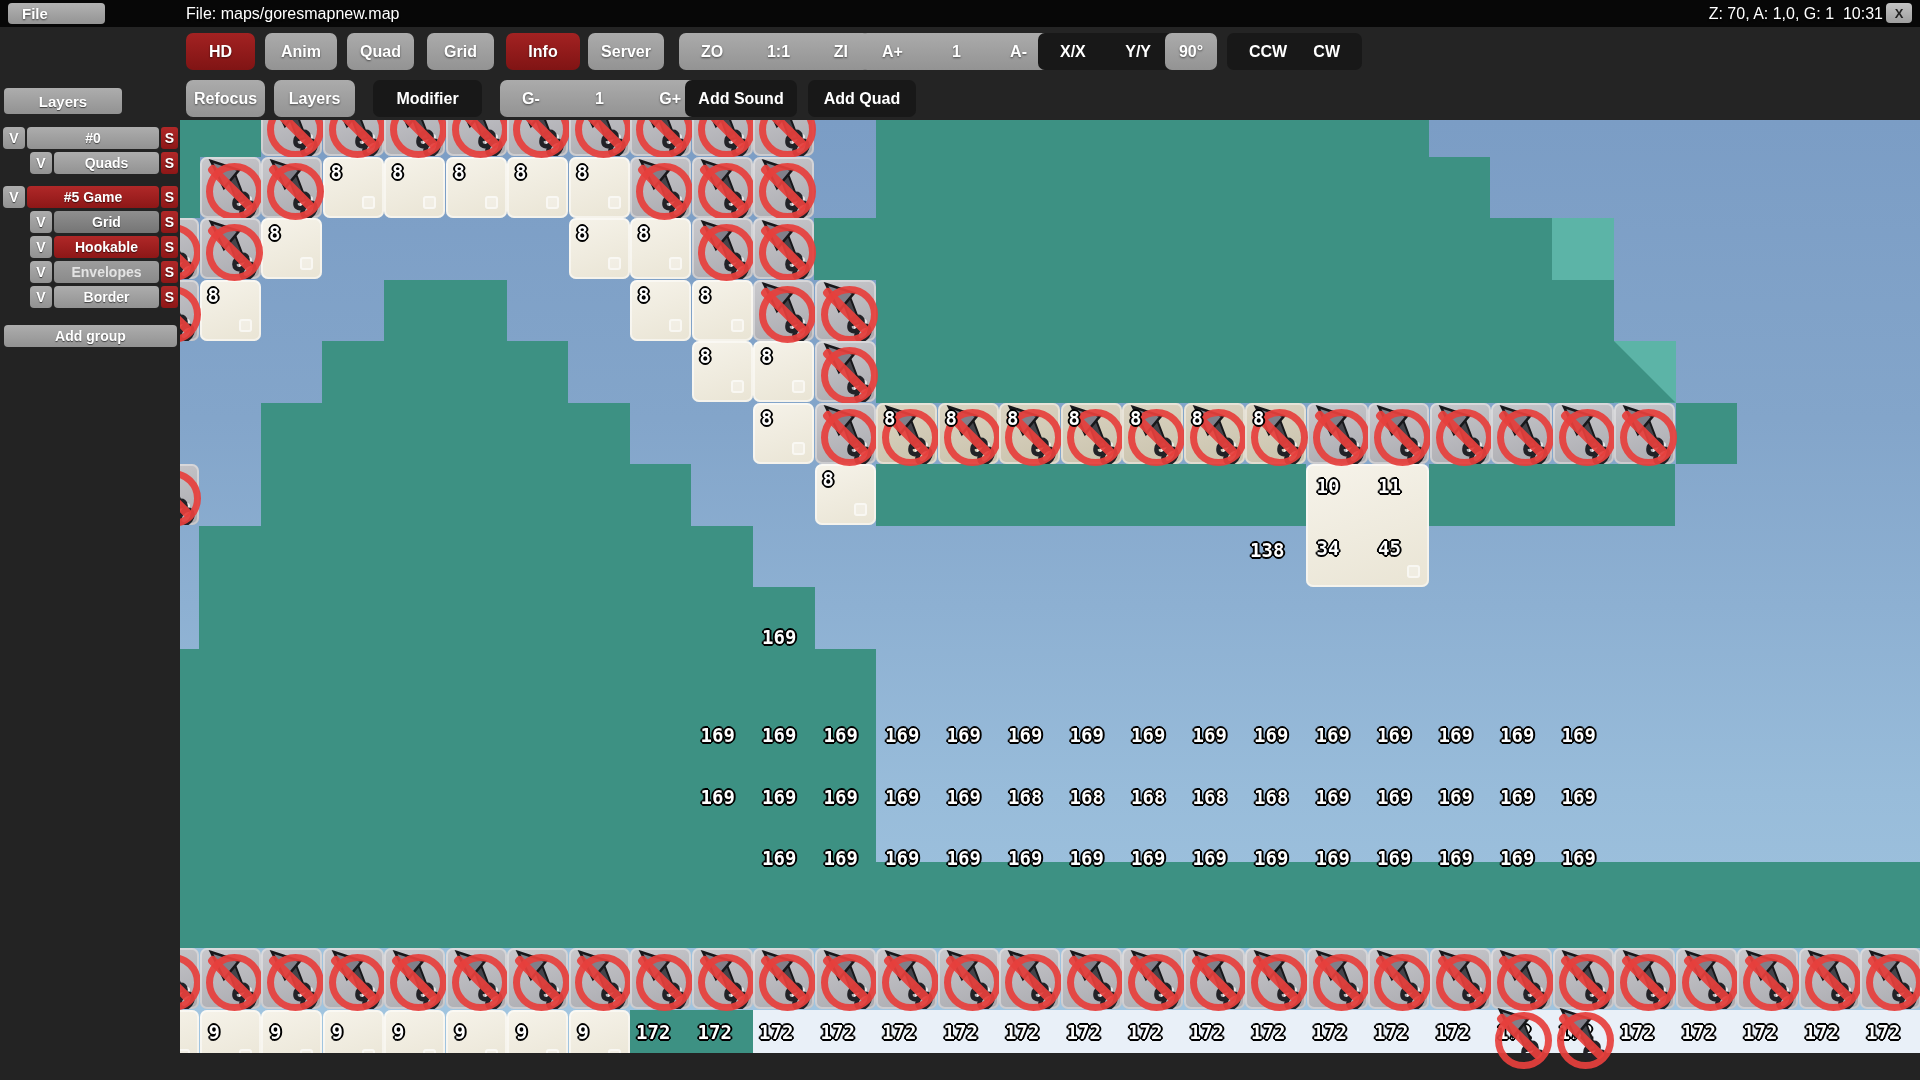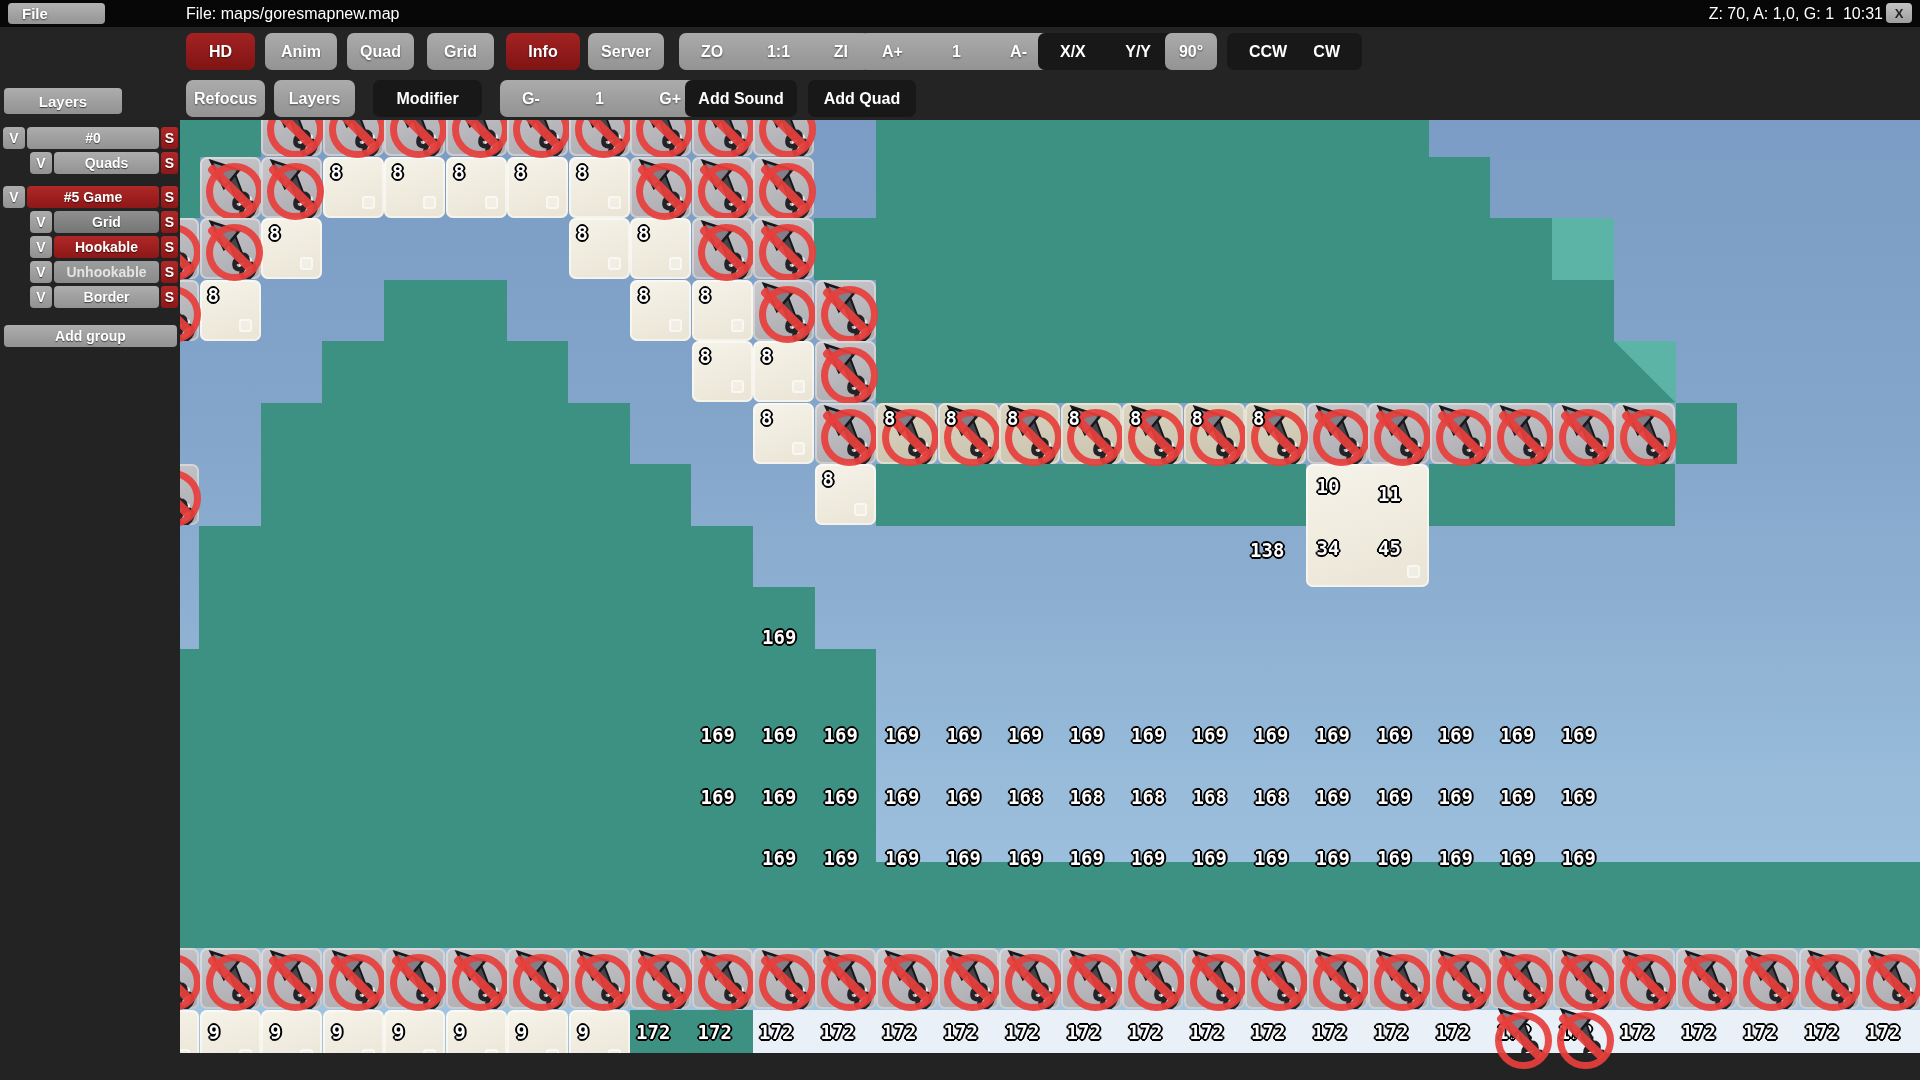--- a/index.html
+++ b/index.html
@@ -1078,21 +1078,21 @@
       <div class="num" style="left: 951px; top: 729px;">169</div>
       <div class="num" style="left: 1012.5px; top: 729px;">169</div>
       <div class="num" style="left: 1074px; top: 729px;">169</div>
       <div class="num" style="left: 1135.5px; top: 729px;">169</div>
       <div class="num" style="left: 1197px; top: 729px;">169</div>
       <div class="num" style="left: 1258.5px; top: 729px;">169</div>
       <div class="num" style="left: 1320px; top: 729px;">169</div>
       <div class="num" style="left: 1381.5px; top: 729px;">169</div>
       <div class="num" style="left: 582px; top: 508px;">169</div>
       <div class="num" style="left: 1136.5px; top: 357px;">10</div>
-      <div class="num" style="left: 1198px; top: 357px; margin-top: 8px;">11</div>
+      <div class="num" style="left: 1198px; top: 357px;">11</div>
       <div class="num" style="left: 1136.5px; top: 418.5px;">34</div>
       <div class="num" style="left: 1198px; top: 418.5px;">45</div>
       <div class="num" style="left: 1070px; top: 421px;">138</div>
       <div class="num" style="left: 28.5px; top: 903px;">9</div>
       <div class="num" style="left: 90px; top: 903px;">9</div>
       <div class="num" style="left: 151.5px; top: 903px;">9</div>
       <div class="num" style="left: 213px; top: 903px;">9</div>
       <div class="num" style="left: 274.5px; top: 903px;">9</div>
       <div class="num" style="left: 336px; top: 903px;">9</div>
       <div class="num" style="left: 397.5px; top: 903px;">9</div>
@@ -1130,21 +1130,21 @@
       <div class="lp-btn" style="left: 3px; top: 66px; width: 22px; height: 22px;">V</div>
       <div class="lp-btn lp-red" style="left: 27px; top: 66px; width: 132px; height: 22px;">#5 Game</div>
       <div class="lp-btn lp-red" style="left: 161px; top: 66px; width: 17px; height: 22px; border-radius: 3px;">S</div>
       <div class="lp-btn" style="left: 30px; top: 91px; width: 22px; height: 22px;">V</div>
       <div class="lp-btn lp-dark" style="left: 54px; top: 91px; width: 105px; height: 22px;">Grid</div>
       <div class="lp-btn lp-red" style="left: 161px; top: 91px; width: 17px; height: 22px; border-radius: 3px;">S</div>
       <div class="lp-btn" style="left: 30px; top: 116px; width: 22px; height: 22px;">V</div>
       <div class="lp-btn lp-red" style="left: 54px; top: 116px; width: 105px; height: 22px;">Hookable</div>
       <div class="lp-btn lp-red" style="left: 161px; top: 116px; width: 17px; height: 22px; border-radius: 3px;">S</div>
       <div class="lp-btn" style="left: 30px; top: 141px; width: 22px; height: 22px;">V</div>
-      <div class="lp-btn lp-dim" style="left: 54px; top: 141px; width: 105px; height: 22px;">Unhookable</div>
+      <div class="lp-btn lp-dim" style="left: 54px; top: 141px; width: 105px; height: 22px;">Envelopes</div>
       <div class="lp-btn lp-red" style="left: 161px; top: 141px; width: 17px; height: 22px; border-radius: 3px;">S</div>
       <div class="lp-btn" style="left: 30px; top: 166px; width: 22px; height: 22px;">V</div>
       <div class="lp-btn lp-gray" style="left: 54px; top: 166px; width: 105px; height: 22px;">Border</div>
       <div class="lp-btn lp-red" style="left: 161px; top: 166px; width: 17px; height: 22px; border-radius: 3px;">S</div>
       <div class="lp-btn" style="left: 4px; top: 205px; width: 173px; height: 22px;">Add group</div>
     </div>
 
   <div class="brushlayer">
       <div class="noentry" style="left: 1489px; top: 1006px;">
         <div style="position: absolute; left: 0px; top: 0px;">

